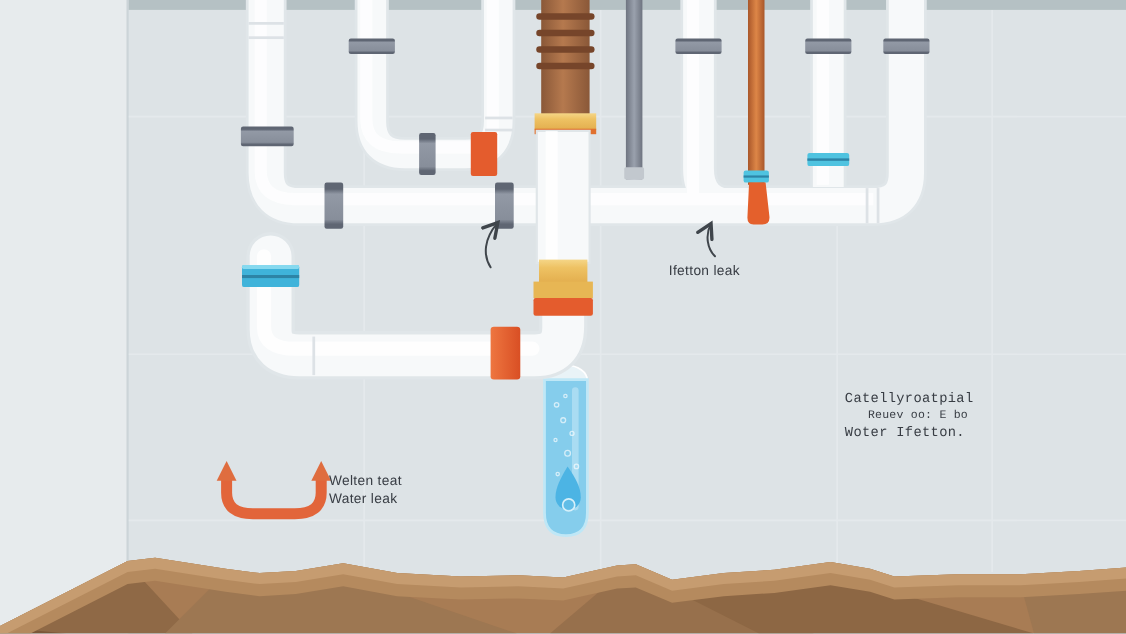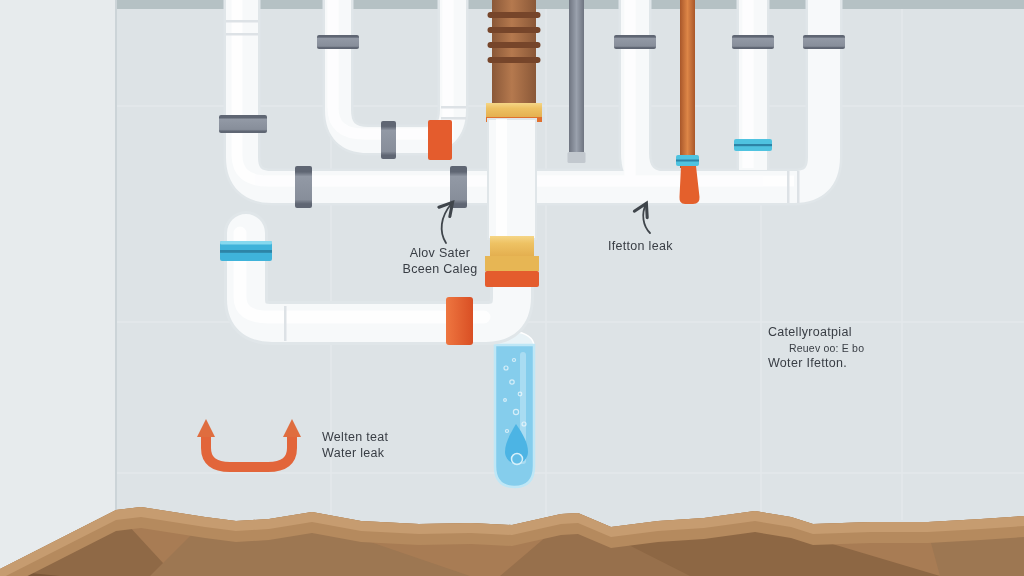--- a/index.html
+++ b/index.html
@@ -19,23 +19,23 @@
   .coup-orange{fill:var(--orange-coupling,#e45c2d);}
 
   
   .note{
     position:absolute;color:var(--text,#383d44);
     font-size:12.5px;line-height:16px;letter-spacing:.3px;
   }
   .note .small{font-size:10.5px;letter-spacing:.2px;}
   #note-coupling{left:396px;top:245px;width:88px;text-align:center;}
   #note-leak{left:608px;top:238px;}
-  #note-info{left:768px;top:325px;width:120px;line-height:15.5px;}
+  #note-info{left:768px;top:355px;width:120px;line-height:15.5px;font-family:Liberation Mono, monospace;}
   #note-info .l2{margin-left:5px;padding-left:16px;}
-  #note-flow{left:322px;top:429px;}
+  #note-flow{left:299px;top:429px;}
 </style>
 </head>
 <body>
 
 <div id="stage">
 
 <svg width="1024" height="576" viewBox="0 0 1024 576">
   <defs>
     <linearGradient id="copperGrad" x1="0" y1="0" x2="1" y2="0">
       <stop offset="0" stop-color="#8a5838"></stop>
@@ -234,24 +234,20 @@
     <path d="M650,233 C643,226 641,214 646,204" marker-end="url(#arrowhead)"></path>
   </g>
 
   <g>
     <path d="M206,436 L206,448 Q206,467 230,467 L268,467 Q292,467 292,448 L292,436" fill="none" stroke="var(--arc-orange,#e2653a)" stroke-width="10"></path>
     <polygon points="197,437 215,437 206,419" fill="#df6d3f"></polygon>
     <polygon points="283,437 301,437 292,419" fill="#df6d3f"></polygon>
   </g>
 </svg>
 
-<div class="note" id="note-coupling">
-  <div>Alov Sater</div>
-  <div>Bceen Caleg</div>
-</div>
 
 <div class="note" id="note-leak">
   <div>Ifetton leak</div>
 </div>
 
 <div class="note" id="note-info">
   <div>Catellyroatpial</div>
   <div class="small l2">Reuev oo: E bo</div>
   <div>Woter Ifetton.</div>
 </div>

